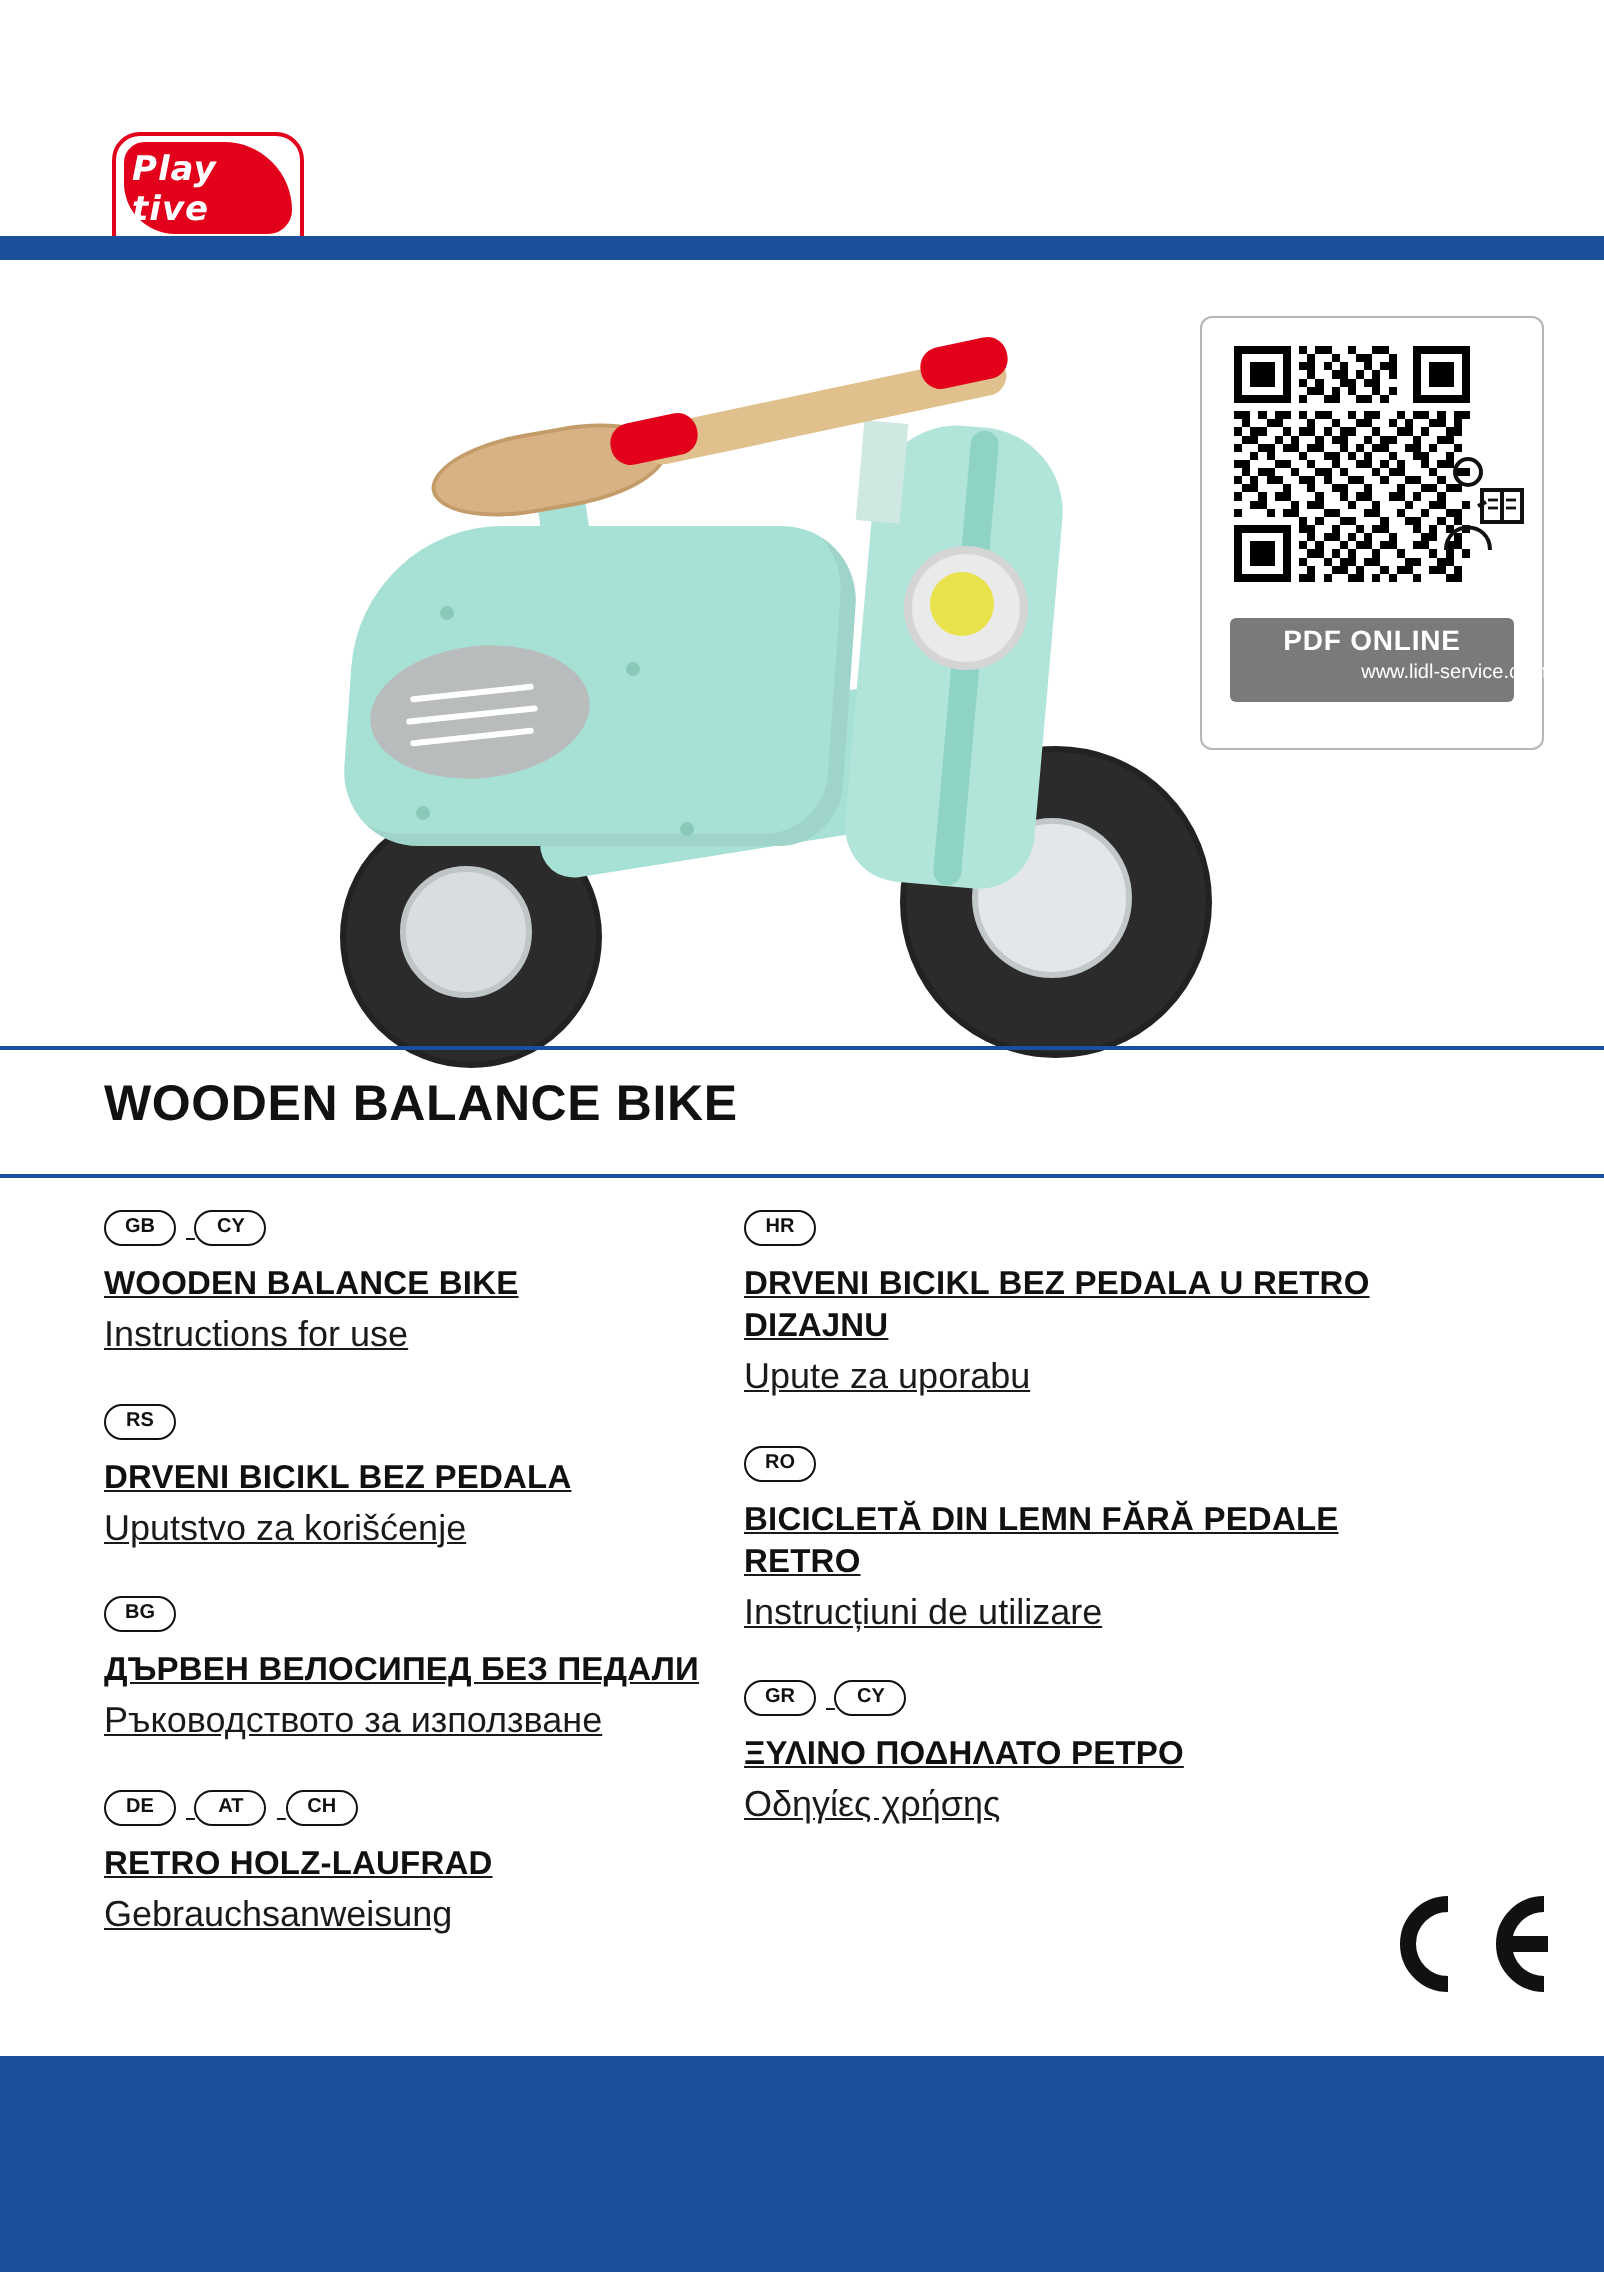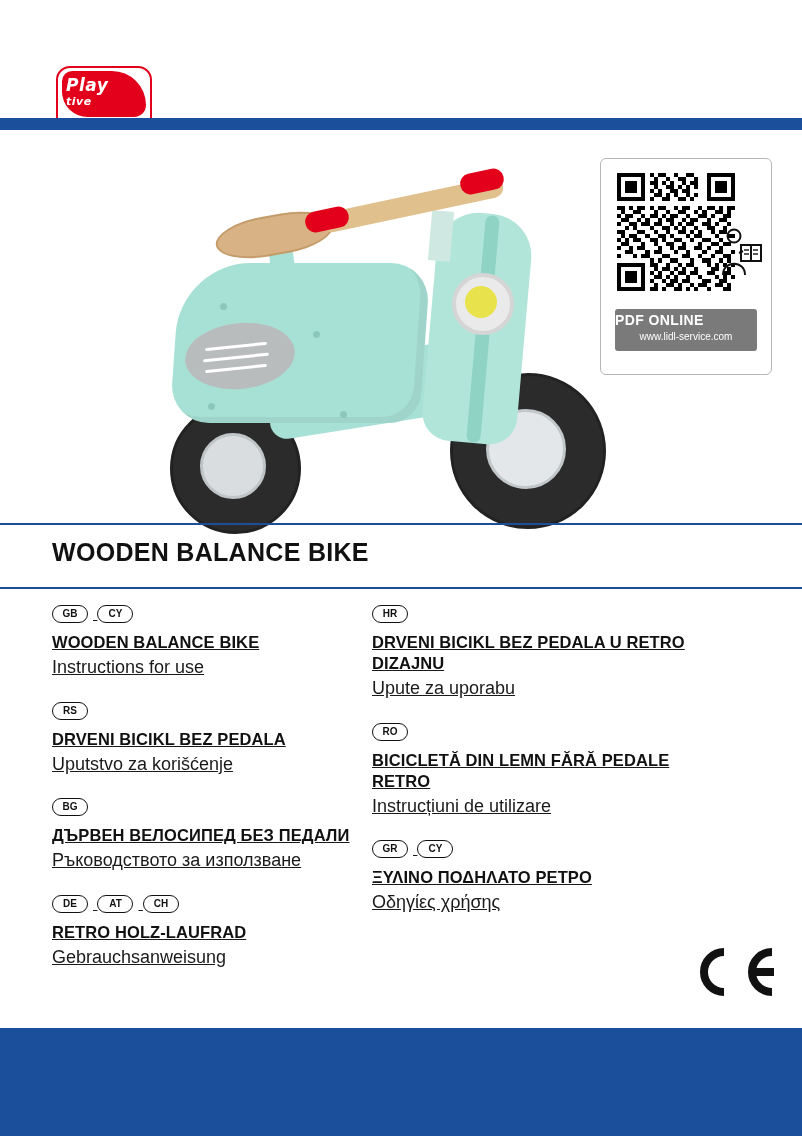--- a/index.html
+++ b/index.html
@@ -20,21 +20,21 @@
     background:#ffffff;border:2px solid #e2001a;
     box-shadow:0 0 0 1px #ffffff;
     margin-top:40px;
   }
   .logo-play,.logo-tive{
     position:absolute;left:8px;font-weight:bold;font-style:italic;
     font-family:"DejaVu Sans", sans-serif;color:#ffffff;
     letter-spacing:.5px;
   }
   .logo-play{top:7px;font-size:17px;}
-  .logo-tive{top:27px;font-size:11px;}
+  .logo-tive{top:27px;font-size:17px;}
   .logo-red-blob{
     position:absolute;left:4px;top:3px;width:84px;height:46px;
     background:#e2001a;border-radius:12px 40px 14px 30px;
   }
   .logo-junior{
     position:absolute;left:8px;top:52px;width:76px;height:22px;
     background:#f7a600;border-radius:11px;
   }
   .logo-junior span{
     position:absolute;left:7px;top:3px;font-size:13px;font-weight:bold;
@@ -130,25 +130,25 @@
   .qr-panel{
     position:absolute;left:600px;top:25px;width:170px;height:215px;
     border:1px solid #b6b6b6;border-radius:6px;background:#ffffff;
   }
   .qr-box{position:absolute;left:16px;top:14px;width:118px;height:118px;}
   .qr-person{position:absolute;left:118px;top:68px;width:44px;height:52px;}
   .pdf-bar{
     position:absolute;left:14px;top:150px;width:142px;height:42px;background:#7a7a7a;border-radius:3px;
   }
   .pdf-title{
-    position:absolute;left:0;top:3px;width:142px;text-align:left;color:#ffffff;
+    position:absolute;left:0;top:3px;width:142px;text-align:center;color:#ffffff;
     font-size:14px;font-weight:bold;letter-spacing:.4px;
   }
   .pdf-url{
-    position:absolute;left:0;top:22px;width:142px;text-align:center;color:#ffffff;font-size:10px;
+    position:absolute;left:0;top:22px;width:142px;text-align:center;color:#ffffff;font-size:10px;padding-left:41px;
   }
 
   
   .title-rule-top{position:absolute;left:0;top:523px;width:802px;height:2px;background:#1b4f9c;}
   .main-title{
     position:absolute;left:52px;top:538px;font-size:25px;font-weight:bold;
     letter-spacing:.3px;color:#111;
   }
   .title-rule-bot{position:absolute;left:0;top:587px;width:802px;height:2px;background:#1b4f9c;}
 

